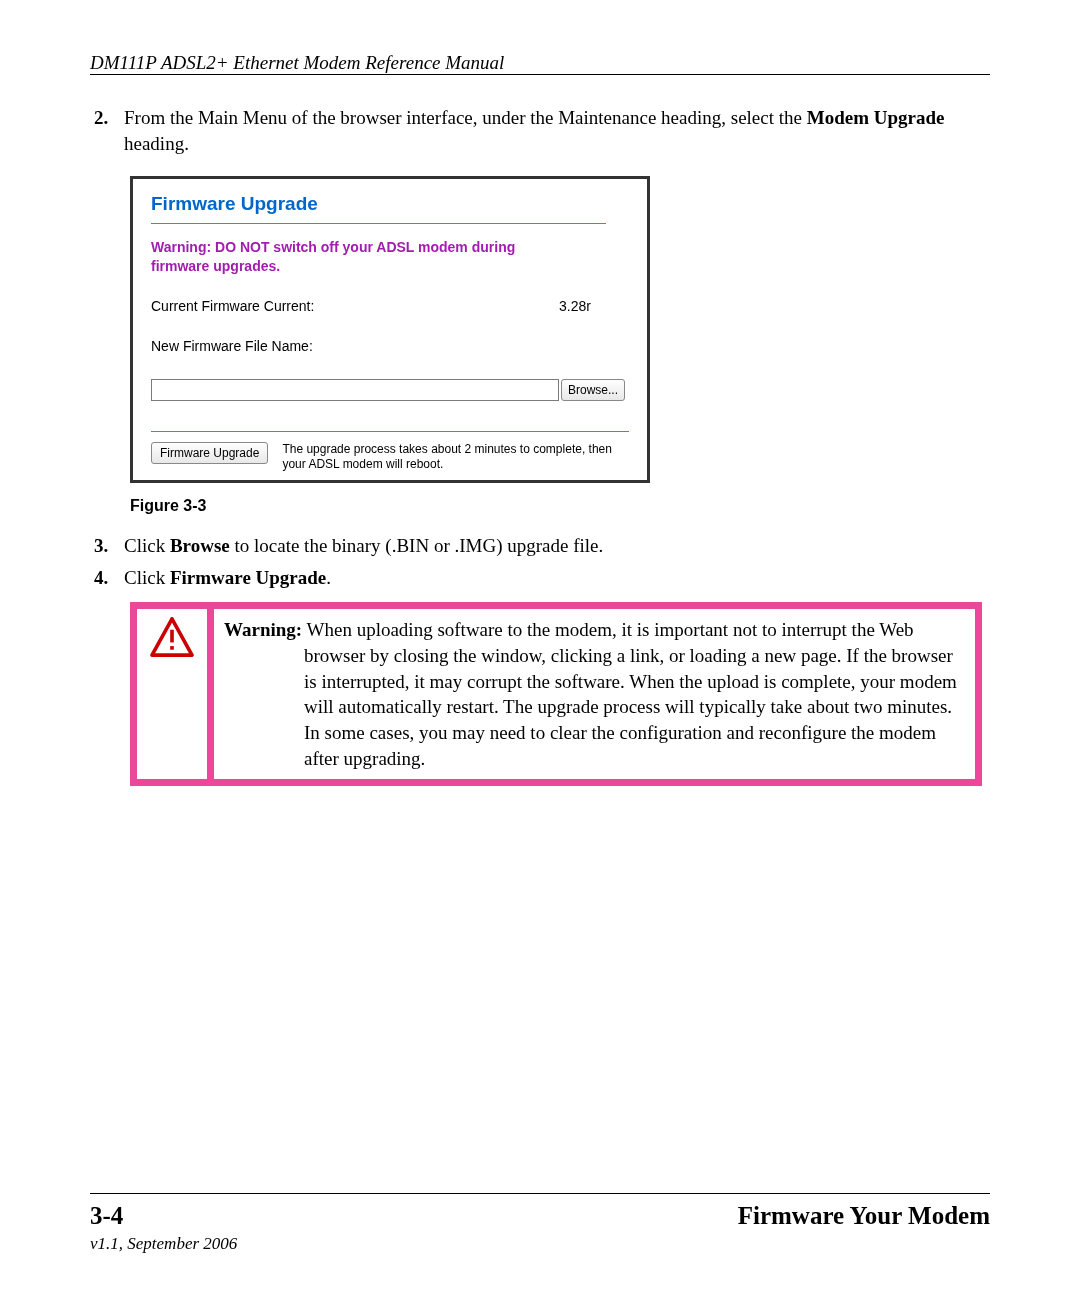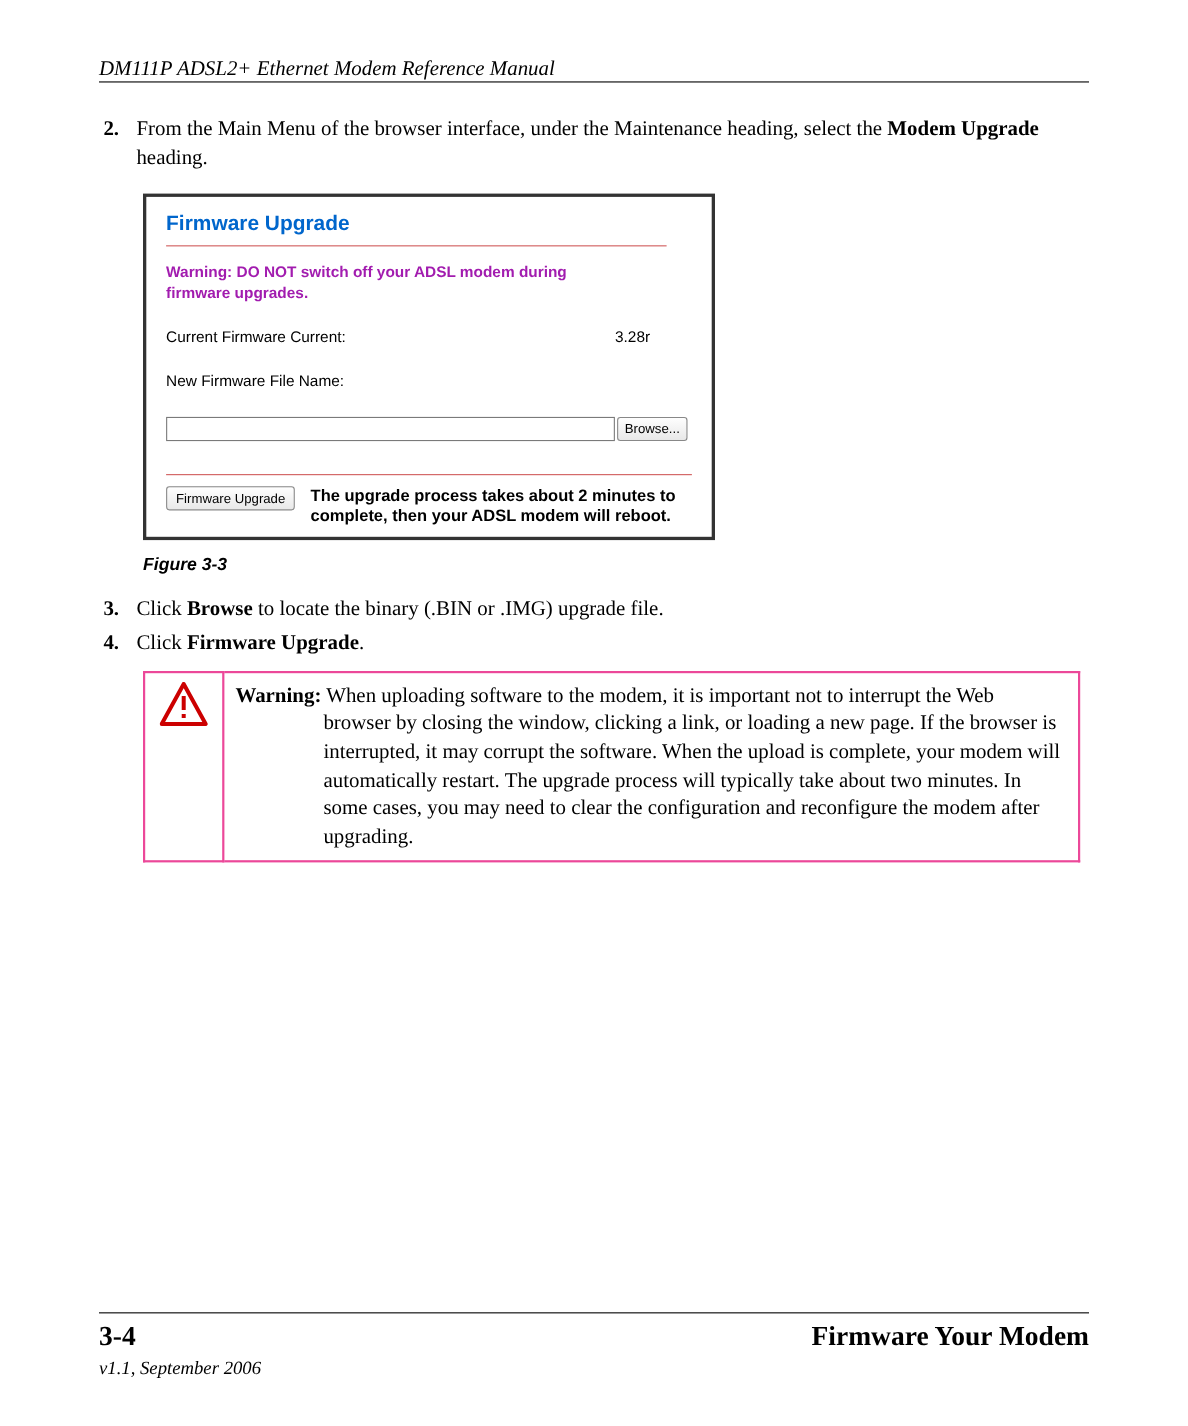--- a/index.html
+++ b/index.html
@@ -123,41 +123,39 @@
     font-size: 12px;
     padding: 0 8px;
     background: linear-gradient(#fefefe, #e8e8e8);
     border: 1px solid #888;
     border-radius: 3px;
     cursor: pointer;
     margin-right: 14px;
   }
   .footer-text {
     font-family: Arial, sans-serif;
-    font-size: 15px;
+    font-size: 12px;
     flex: 1;
     line-height: 1.25;
-    font-weight: bold;
   }
   .figure-caption {
     font-family: Arial, Helvetica, sans-serif;
     font-size: 16px;
     font-weight: bold;
     margin-left: 40px;
     margin-top: 14px;
     margin-bottom: 18px;
-    font-style: italic;
   }
   .warning-table {
     border-collapse: collapse;
     margin: 12px 0 0 40px;
     width: 852px;
   }
   .warning-table td {
-    border: 2px solid #ec4899;
+    border: 7px solid #ec4899;
     vertical-align: top;
   }
   .warning-icon-cell {
     width: 70px;
     text-align: center;
     padding: 8px 0;
   }
   .warning-text-cell {
     padding: 8px 12px 8px 10px;
     font-size: 19px;

